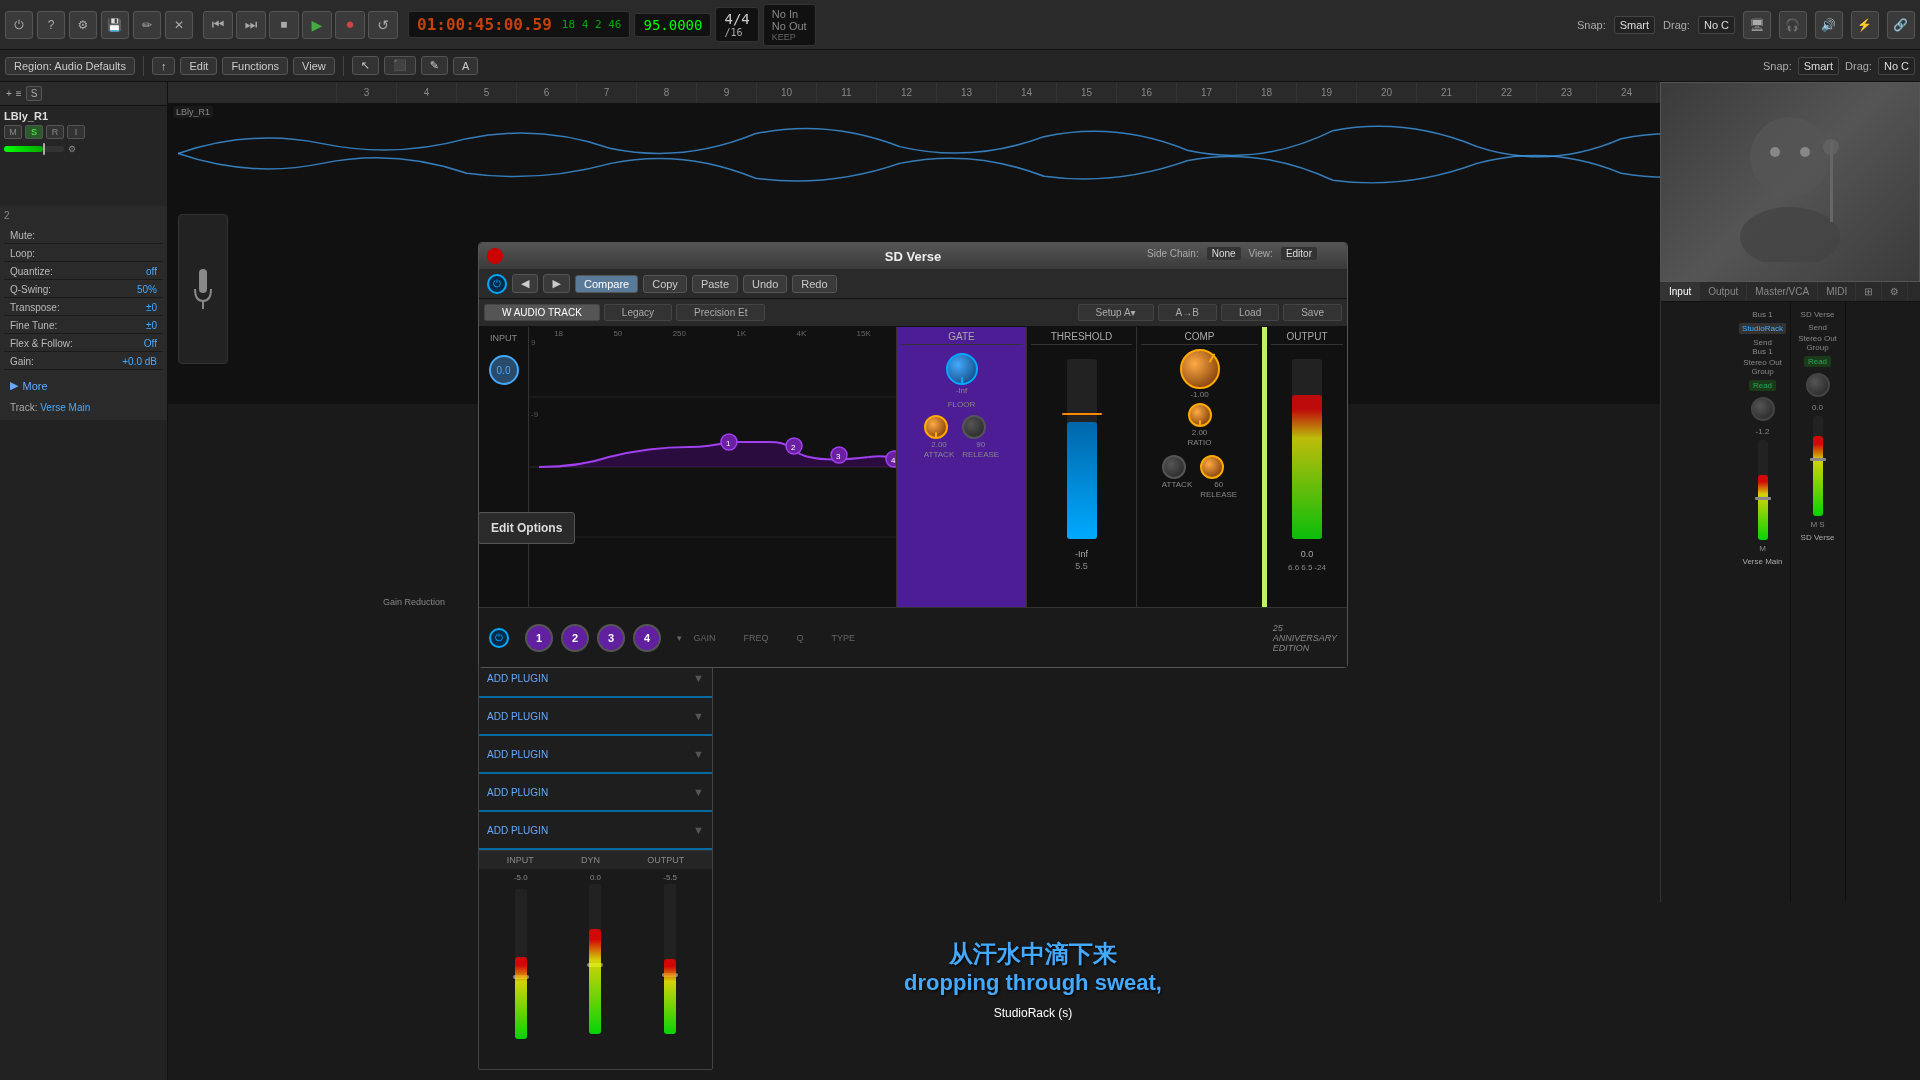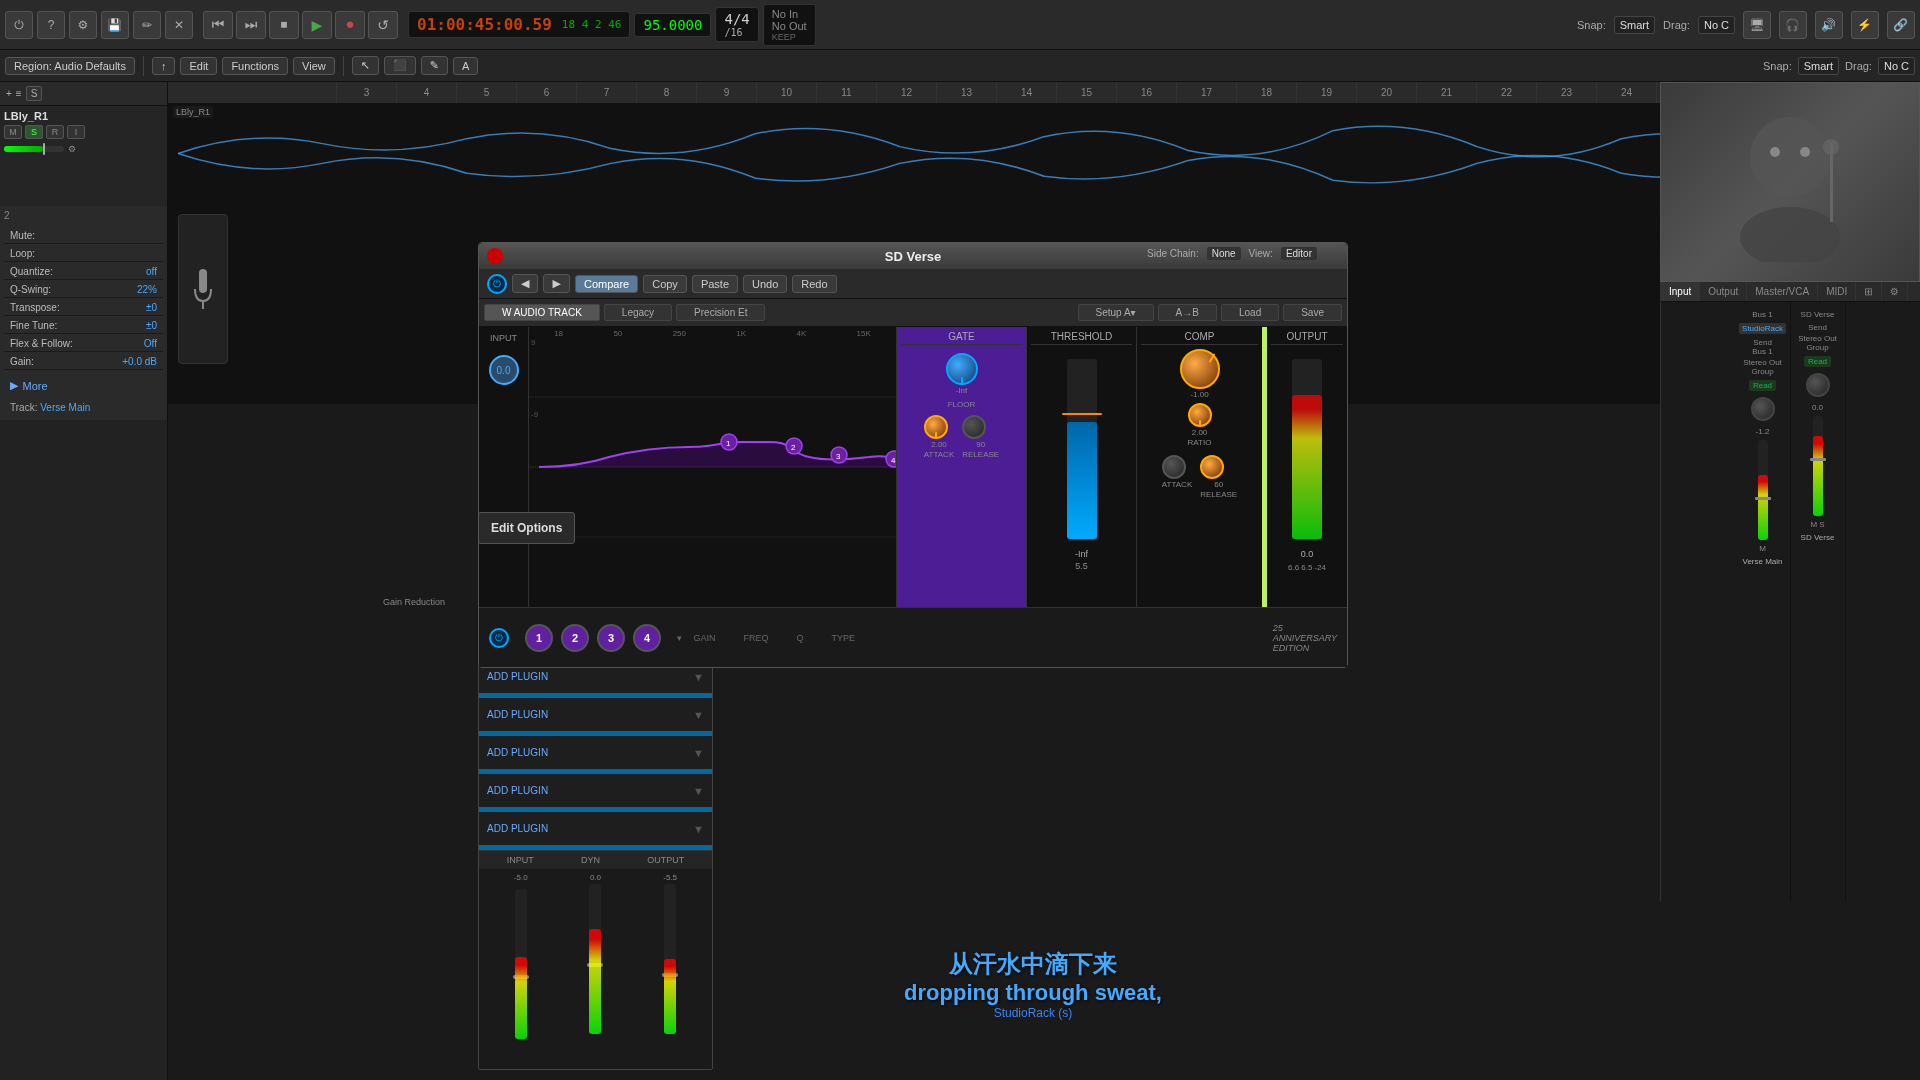--- a/index.html
+++ b/index.html
@@ -375,21 +375,21 @@
     }
     #st-bottom-header {
       background: #333;
       height: 20px;
       display: flex; align-items: center; padding: 0 5px;
       font-size: 10px; color: #ccc;
       border-bottom: 1px solid #111;
     }
     .add-plugin-row {
       height: 38px;
-      border-bottom: 5px solid #0369a1;
+      border-bottom: 2px solid #0369a1;
       display: flex; align-items: center; padding: 0 8px;
       cursor: pointer;
     }
     .add-plugin-btn {
       font-size: 10px; color: #6af;
       cursor: pointer;
     }
     .add-plugin-arrow {
       margin-left: auto;
       color: #555;
@@ -444,22 +444,22 @@
       font-weight: bold;
       text-shadow: 1px 1px 3px #000;
     }
     .subtitle-english {
       font-size: 22px;
       color: #4af;
       font-weight: bold;
       text-shadow: 1px 1px 3px #000;
     }
     .subtitle-label {
-      font-size: 12px; color: #3b82f6;
-      margin-top: 0;
+      font-size: 12px; color: #ffffff;
+      margin-top: 10px;
     }
 
     
     #timeline-ruler {
       height: 22px;
       background: #2a2a2a;
       border-bottom: 1px solid #111;
       display: flex; align-items: center;
       padding-left: 168px;
       overflow: hidden;
@@ -593,21 +593,21 @@
         </div>
         <div class="left-panel-row">
           <span>Loop:</span>
         </div>
         <div class="left-panel-row">
           <span>Quantize:</span>
           <span class="val">off</span>
         </div>
         <div class="left-panel-row">
           <span>Q-Swing:</span>
-          <span class="val">22%</span>
+          <span class="val">50%</span>
         </div>
         <div class="left-panel-row">
           <span>Transpose:</span>
           <span class="val">±0</span>
         </div>
         <div class="left-panel-row">
           <span>Fine Tune:</span>
           <span class="val">±0</span>
         </div>
         <div class="left-panel-row">

